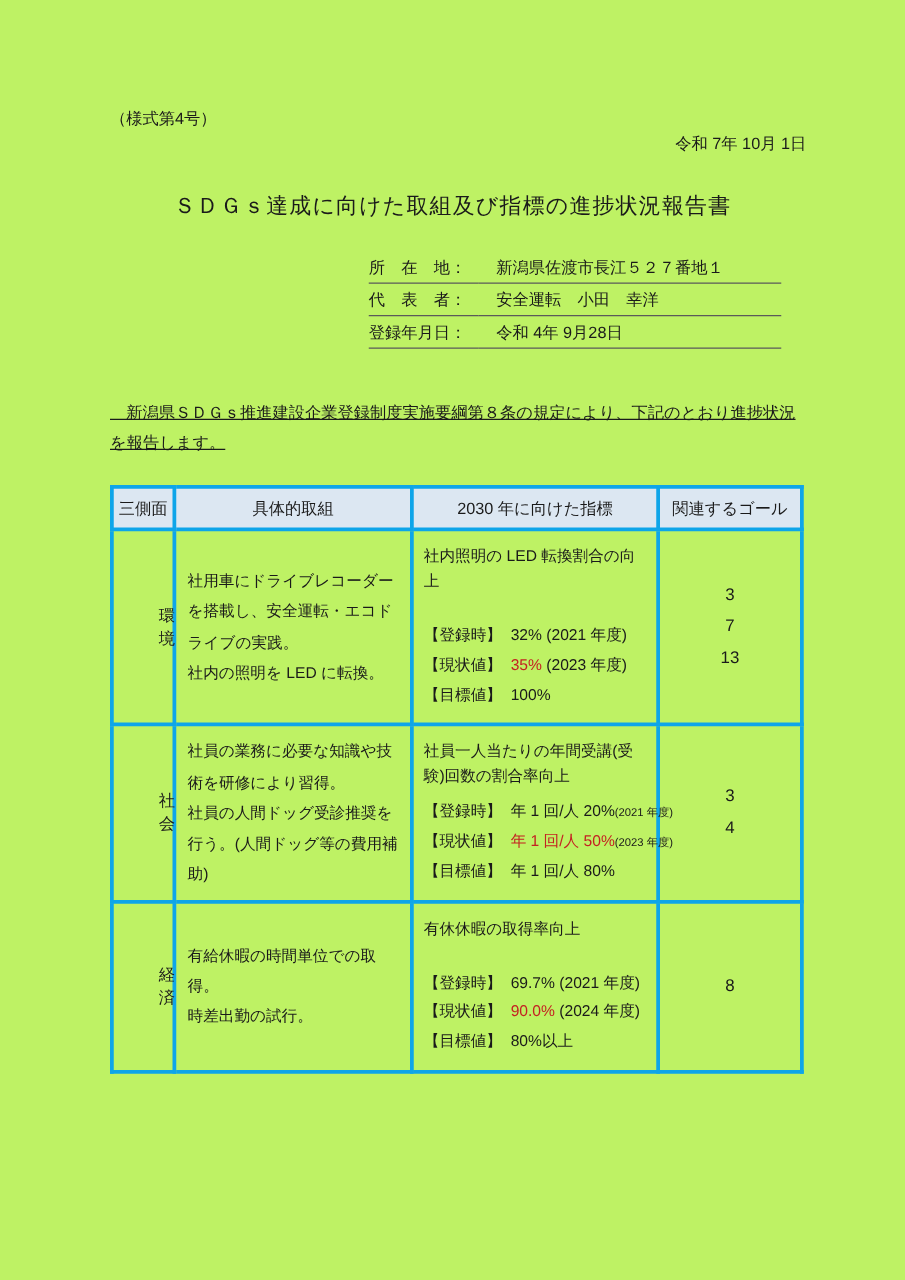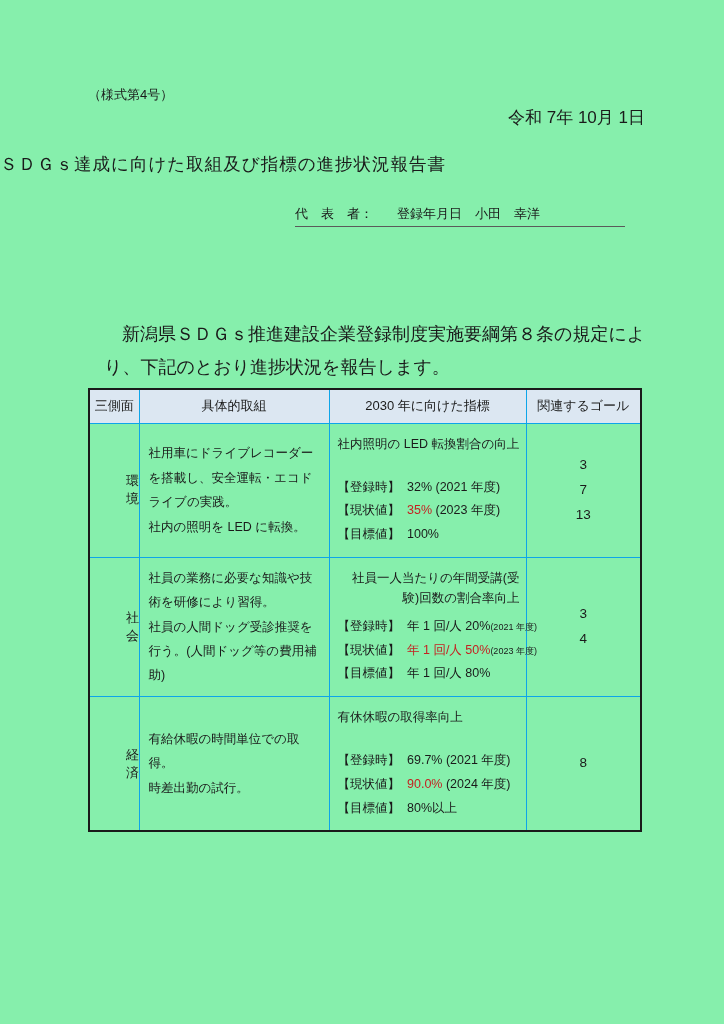--- a/index.html
+++ b/index.html
@@ -1,35 +1,36 @@
 <!DOCTYPE html>
 <html style="--accent-red: #c42222; --header-bg: #dce7f2;"><head>
 <meta charset="utf-8">
 <style>
   html,body { margin:0; padding:0; background:#e8e8e8; }
   .page {
     position:relative;
     width:724px; height:1024px;
     margin:0 auto;
-    background:#86efac;
+    background:#bef264;
     font-family:"Liberation Sans","DejaVu Sans",sans-serif;
     color:#1a1a1a;
     overflow:hidden;
   }
 
   .form-no {
     position:absolute; left:88px; top:86px;
     font-size:13px;
   }
   .report-date {
     position:absolute; right:79px; top:106px;
-    font-size:17px;
+    font-size:13px;
   }
   .doc-title {
     position:absolute; left:0; top:152px; width:100%;
+    text-align:center;
     font-size:17.5px; font-weight:400; letter-spacing:1px;
     margin:0;
   }
 
   
   .company {
     position:absolute; left:295px; top:201px;
     width:330px;
     border-collapse:collapse;
     font-size:13px;
@@ -37,35 +38,36 @@
   .company td {
     border-bottom:1px solid #5a5a5a;
     padding:4px 0 3px 0;
     height:17px;
     white-space:nowrap;
   }
   .company td.lbl { width:88px; }
   .company td.val { padding-left:14px; }
 
   .intro {
-    position:absolute; left:104px; top:318px; width:556px;
-    font-size:18px; line-height:1.85;
+    position:absolute; left:88px; top:318px; width:556px;
+    font-size:13px; line-height:1.85;
     margin:0;
+    text-decoration:underline;
   }
 
   
   .report {
     position:absolute; left:88px; top:388px;
     width:552px;
     border-collapse:collapse;
     table-layout:fixed;
     font-size:12.5px;
   }
   .report th, .report td {
-    border:1px solid #0ea5e9;
+    border:3px solid #0ea5e9;
     vertical-align:middle;
     padding:0;
   }
   .report { border:2px solid #1a1a1a; }
   .report thead tr { height:34px; }
   .report th {
     background:var(--header-bg,#dce7f2);
     font-weight:400; font-size:13px;
     text-align:center;
   }
@@ -76,21 +78,21 @@
     vertical-align:middle;
     margin-left:24px;
   }
   .report td.indicator {
     padding:10px 6px 8px 8px;
     vertical-align:top;
   }
   .report td.indicator.align-bottom { vertical-align:bottom; padding-bottom:12px; }
   .ind-title { line-height:1.6; }
   .ind-title.big-gap { margin-bottom:24px; }
-  .ind-title.small-gap { margin-bottom:9px;text-align:right; }
+  .ind-title.small-gap { margin-bottom:9px; }
   .metric { margin:5px 0; line-height:1.5; white-space:nowrap; }
   .m-label { margin-right:7px; }
   .m-val.red { color:var(--accent-red,#c00000); }
   .m-small { font-size:9px; }
   .report td.goals { text-align:center; font-size:13.5px; }
   .goal { line-height:1.85; }
 
   tr.row-env    { height:125px; }
   tr.row-soc    { height:120px; }
   tr.row-eco    { height:125px; }
@@ -101,22 +103,30 @@
 
 <div class="page">
 
   <div class="form-no">（様式第4号）</div>
   <div class="report-date">令和 7年 10月 1日</div>
   <h1 class="doc-title">ＳＤＧｓ達成に向けた取組及び指標の進捗状況報告書</h1>
 
   <table class="company">
     <tbody>
       <tr>
+        <td class="lbl">所　在　地：</td>
+        <td class="val">新潟県佐渡市長江５２７番地１</td>
+      </tr>
+      <tr>
         <td class="lbl">代　表　者：</td>
-        <td class="val">登録年月日　小田　幸洋</td>
+        <td class="val">安全運転　小田　幸洋</td>
+      </tr>
+      <tr>
+        <td class="lbl">登録年月日：</td>
+        <td class="val">令和 4年 9月28日</td>
       </tr>
     </tbody>
   </table>
 
   <p class="intro">　新潟県ＳＤＧｓ推進建設企業登録制度実施要綱第８条の規定により、下記のとおり進捗状況を報告します。</p>
 
   <table class="report">
     <colgroup>
       <col style="width:50px">
         <col style="width:190px">

